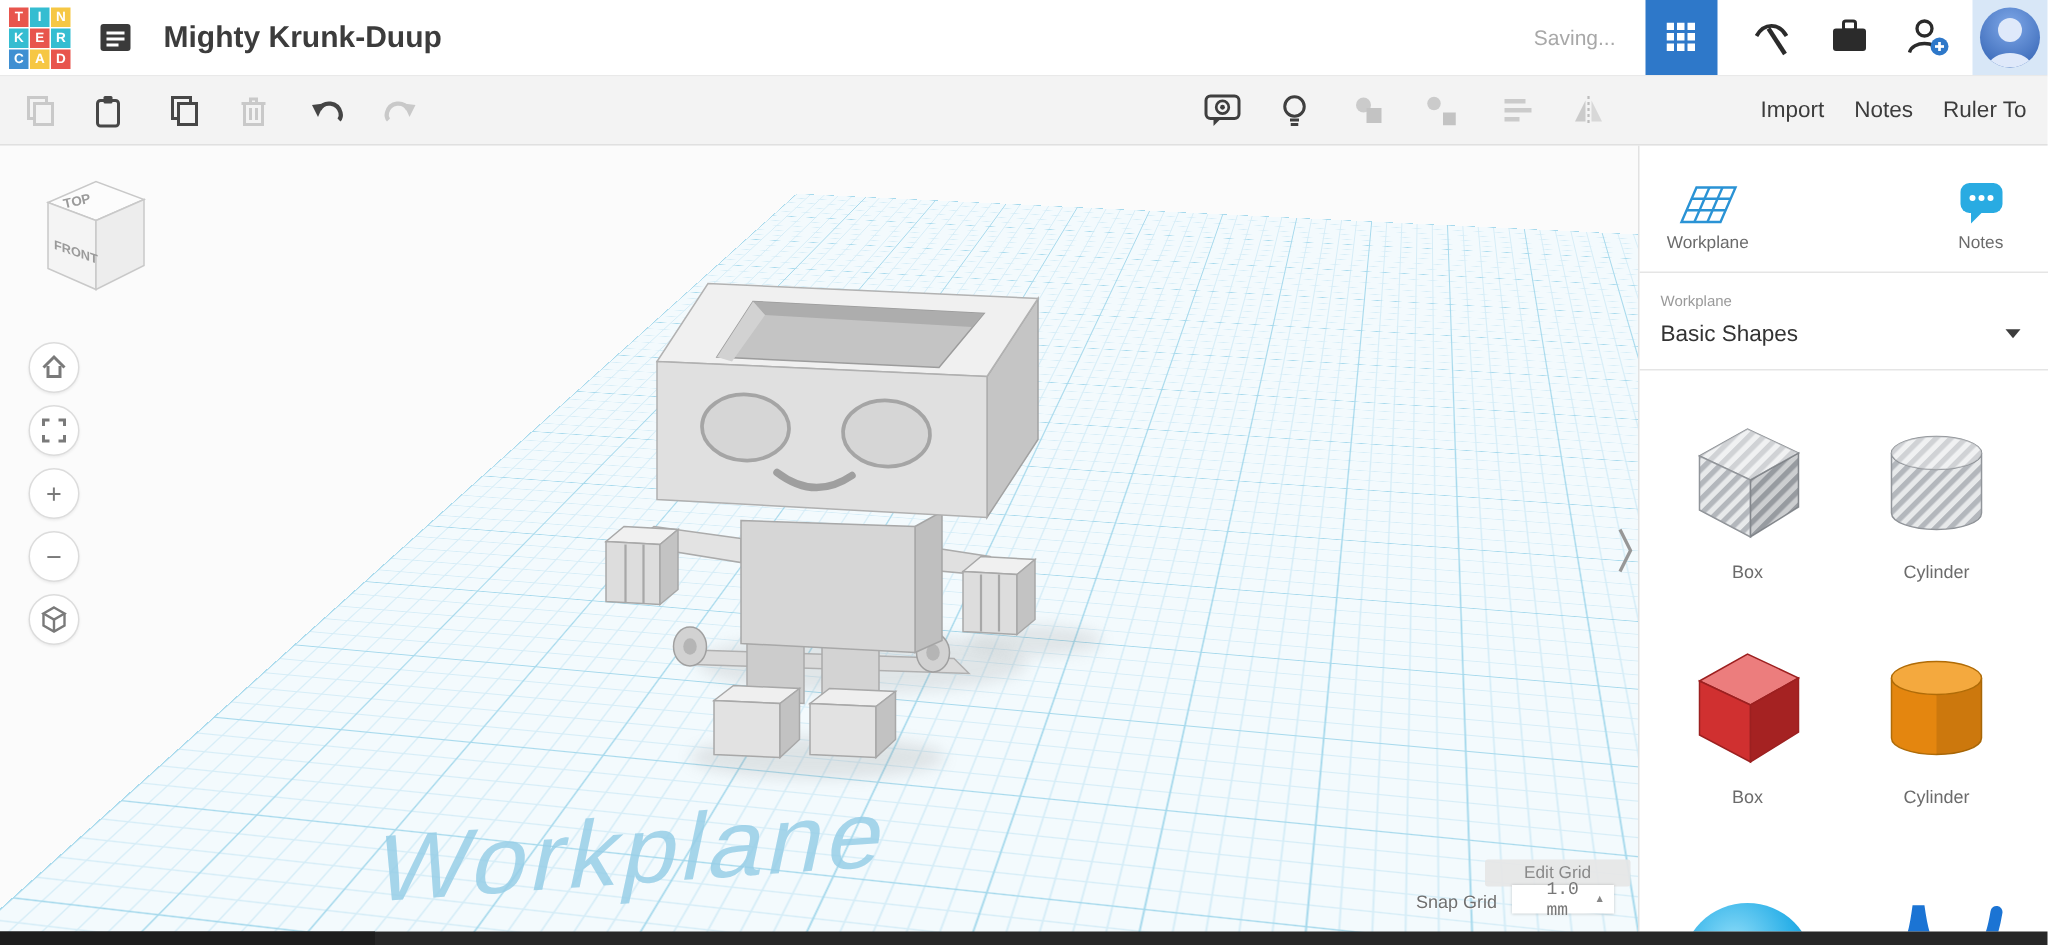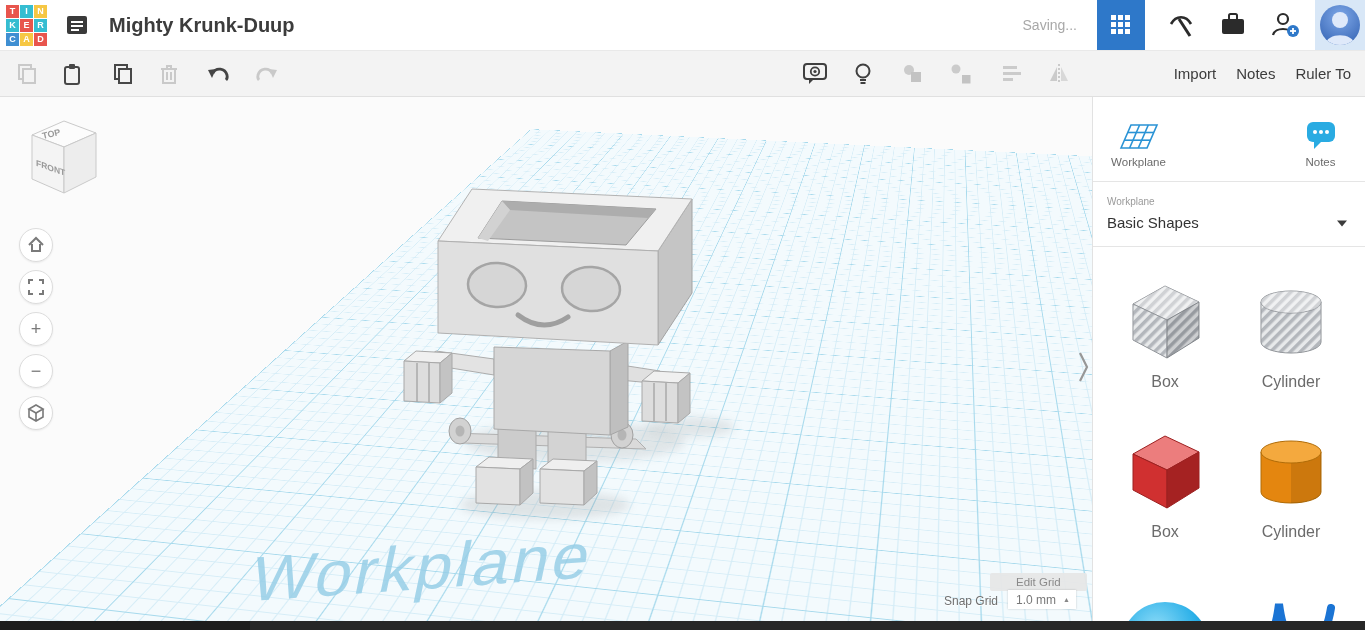--- a/index.html
+++ b/index.html
@@ -42,35 +42,35 @@
   .robot-svg{position:absolute;left:0;top:0;width:1092px;height:524px;}
   .viewcube{position:absolute;left:22px;top:14px;cursor:pointer;}
   .tool-circle{position:absolute;left:19px;width:32px;height:32px;border-radius:50%;background:#fff;
      border:1px solid #dcdcdc;box-shadow:0 1px 2px rgba(0,0,0,.07);display:flex;align-items:center;justify-content:center;
      color:#7a7a7a;font-size:18px;cursor:pointer;}
   .edit-grid{position:absolute;left:990px;top:476px;background:rgba(230,230,230,.92);color:#8a8a8a;
      font-size:11.5px;padding:3px 26px;border-radius:2px;cursor:pointer;}
   .snap-label{position:absolute;left:944px;top:497px;font-size:12px;color:#6f6f6f;text-shadow:0 1px 0 #fff;}
   .snap-value{position:absolute;left:1008px;top:493px;width:68px;height:19px;background:#fff;
      box-shadow:0 0 2px rgba(0,0,0,.2);display:flex;align-items:center;font-size:12px;color:#777;cursor:pointer;}
-  .snap-value .val{margin-left:8px;}
+  .snap-value .val{margin-left:23px;font-family:Liberation Mono, monospace;}
   .snap-value .arr{margin-left:auto;margin-right:6px;font-size:7px;color:#888;}
   .collapse-tab{position:absolute;left:1074px;top:250px;width:18px;height:40px;display:flex;align-items:center;justify-content:center;cursor:pointer;}
 
   
   .panel{position:absolute;left:1092px;top:97px;width:273px;height:524px;background:#fff;border-left:1px solid #e2e2e2;}
   .ptool{position:absolute;top:12px;width:91px;text-align:center;cursor:pointer;}
   .ptool .icn{height:42px;display:flex;align-items:flex-end;justify-content:center;}
   .ptool .lbl{margin-top:5px;font-size:11.5px;color:#6b6b6b;}
   .pdivider{position:absolute;left:0;width:273px;height:1px;background:#e5e5e5;}
   .lib-brand{position:absolute;left:14px;top:99px;font-size:10px;color:#9a9a9a;}
   .lib-selected{position:absolute;left:14px;top:117px;font-size:15px;color:#333;}
   .lib-chevron{position:absolute;right:18px;top:116px;cursor:pointer;}
   .shape-item{position:absolute;width:96px;text-align:center;cursor:pointer;}
-  .shape-item .slbl{margin-top:5px;font-size:16px;color:#6b6b6b;}
+  .shape-item .slbl{margin-top:5px;font-size:12px;color:#6b6b6b;}
   .shape-partial{position:absolute;width:96px;height:25px;overflow:hidden;cursor:pointer;}
 
   
   .bottombar{position:absolute;left:0;top:621px;width:1365px;height:9px;background:#272727;}
   .bottombar .seg{position:absolute;left:0;top:0;width:250px;height:9px;background:#1d1d1d;}
 </style>
 </head>
 <body>
 
 <div class="app">

